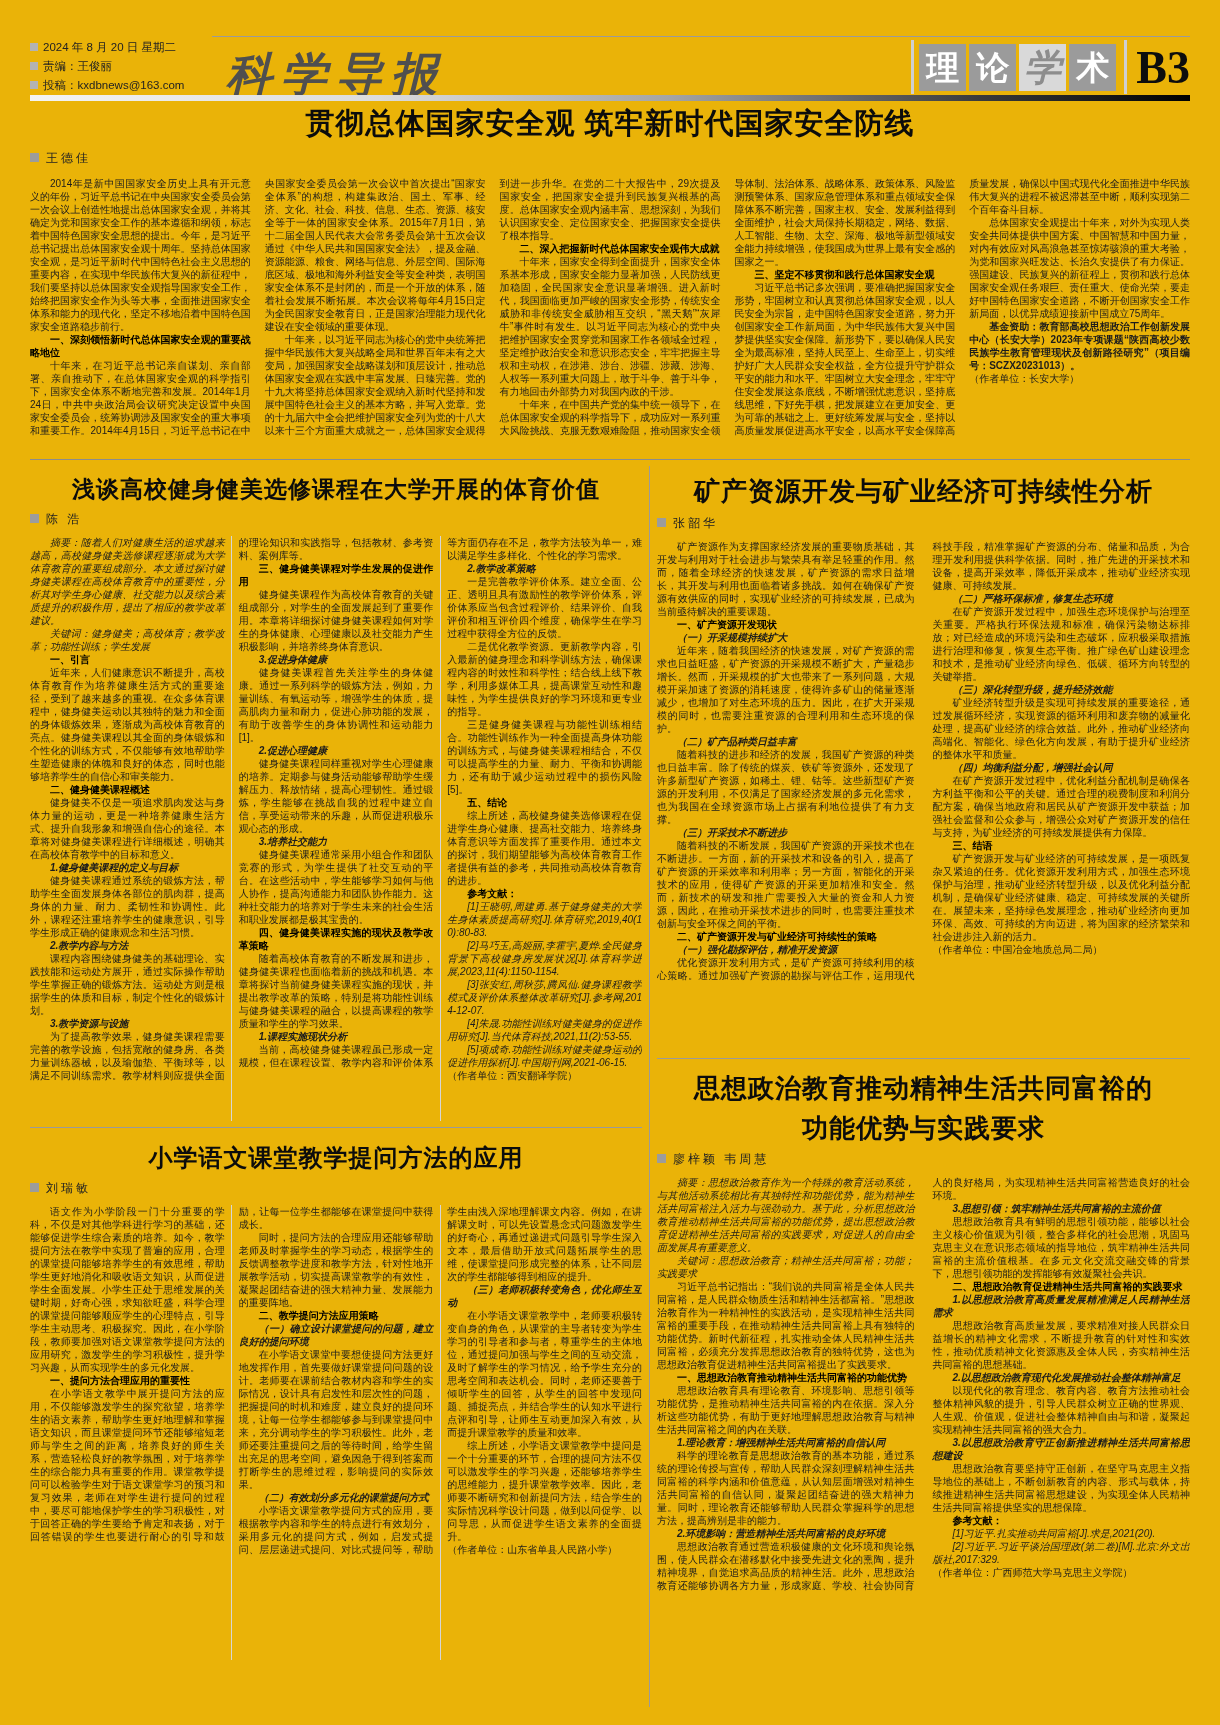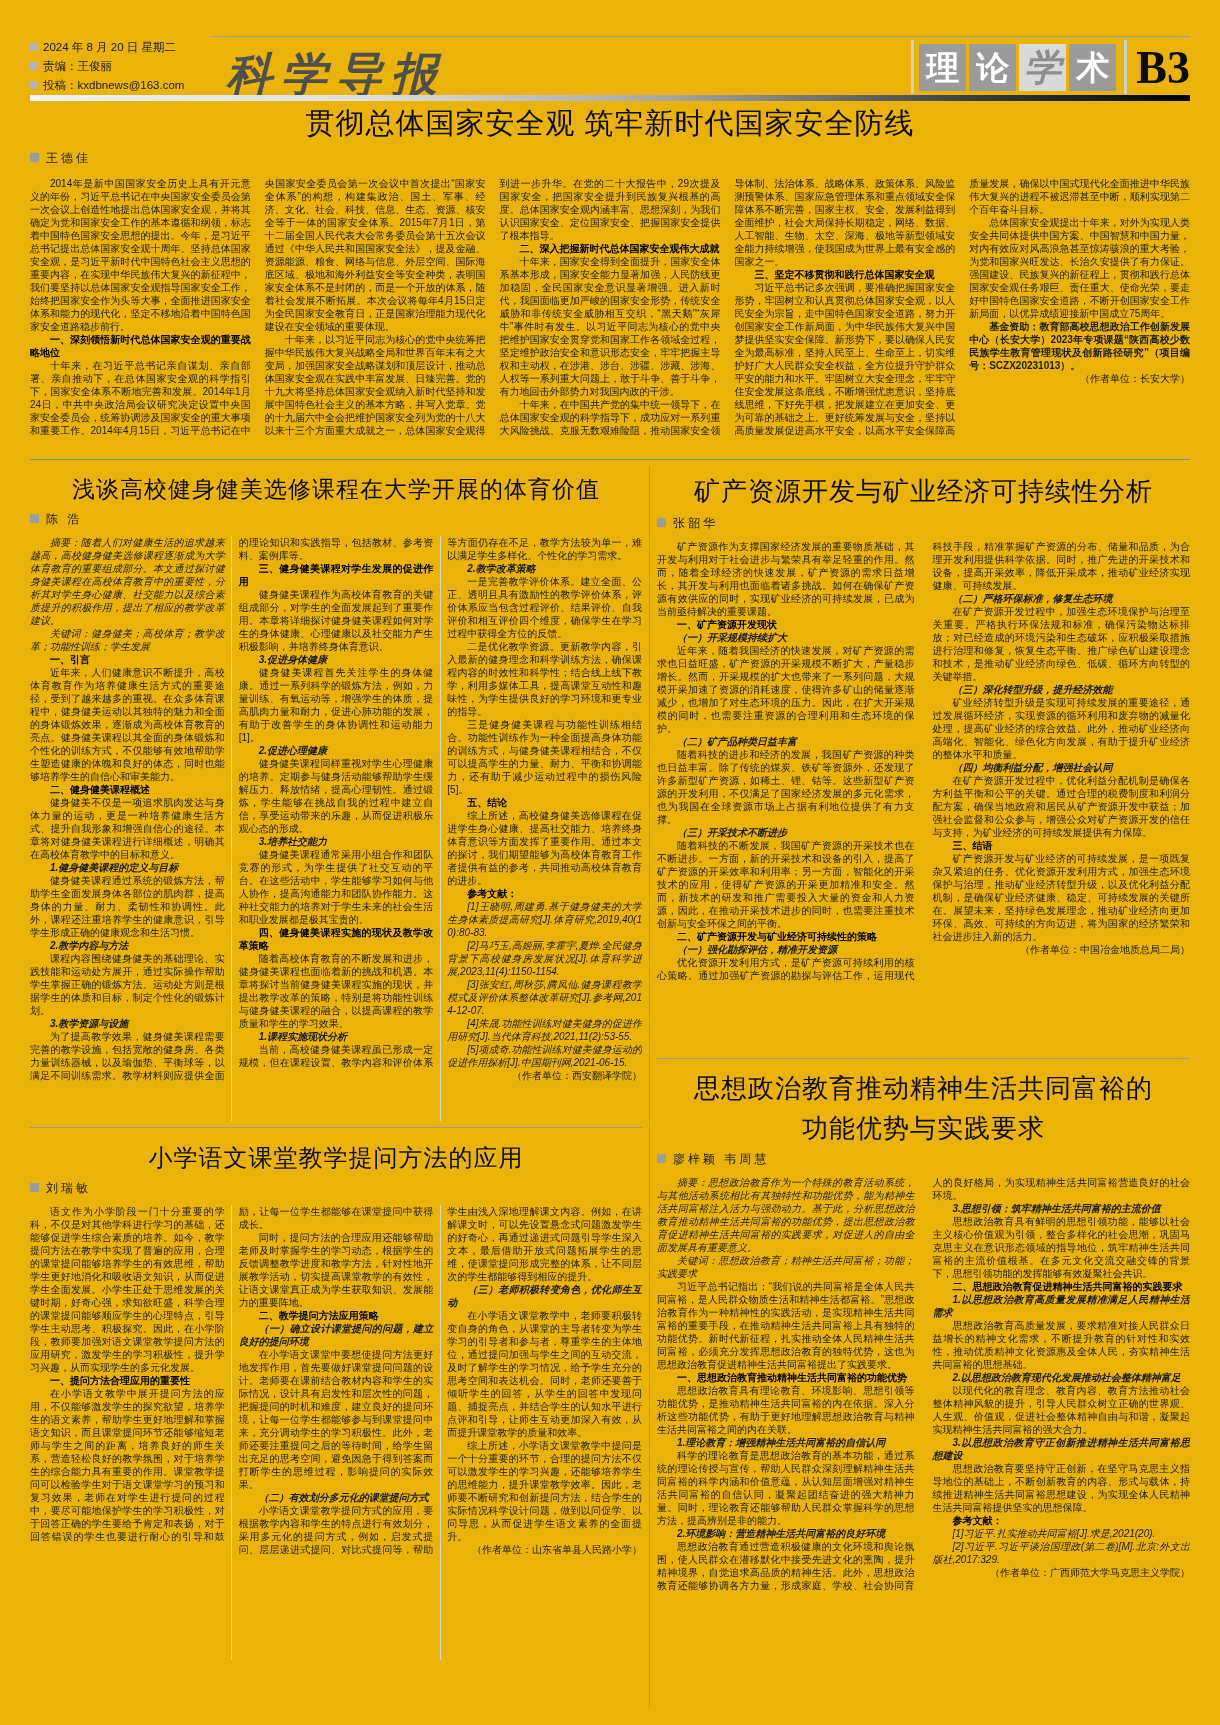--- a/index.html
+++ b/index.html
@@ -17,31 +17,31 @@
   .banner { position:absolute; top:40px; right:30px; display:flex; align-items:center; }
   .vbar { width:3px; height:54px; background:#cfcfcf; margin:0 5px; }
   .sec-sq { width:47px; height:47px; background:#9b9b9b; color:#fff; text-align:center;
             font-family:"DejaVu Serif", serif; font-weight:700; font-size:33px; line-height:47px; margin-right:3px; }
   .sec-sq.light { background:#d9d9d9; color:#8d8d8d; font-style:italic; font-size:37px; }
   .pageno { font-family:"Liberation Serif", serif; font-weight:700; font-size:46px; color:#0d0d0d; margin-left:4px; }
   .grad-rule { position:absolute; top:95px; left:30px; right:30px; height:6px;
     background:linear-gradient(90deg,#f4f4f3 0%,#dcdcdc 30%,#a5a5a5 55%,#3a3a3a 82%,#000 100%); }
 
   
-  .a-title { text-align:center; font-weight:400; letter-spacing:1px; color:#0c0c0c; }
+  .a-title { text-align:center; font-weight:700; letter-spacing:1px; color:#0c0c0c; }
   .byline { font-size:12px; color:#222; margin-top:6px; letter-spacing:3px; }
   .sq { display:inline-block; width:9px; height:9px; background:#9c9c9c; margin-right:7px; }
   .colbody { column-fill:balance; overflow:hidden; }
   .blk { font-size:10px; line-height:13px; text-align:justify; text-indent:2em;
          word-break:break-all; color:#1c1c1c; }
   .blk.h1 { font-weight:bold; color:#000; }
   .blk.h2 { font-style:italic; font-weight:bold; }
   .blk.kai, .blk.ref { font-style:italic; }
   .blk.fund { font-weight:bold; }
-  .blk.author { text-align:right; text-indent:0; }
+  .blk.author { text-align:left; text-indent:0; }
 
   
   .main-article { position:absolute; top:104px; left:30px; right:30px; height:352px; }
   .main-article .a-title { font-size:29px; }
   .main-article .colbody { margin-top:10px; height:286px; column-count:5; column-gap:14px; }
   .hr-main { position:absolute; top:459px; left:30px; right:30px; border-top:1px solid #8c8c8c; }
 
   
   .lower { position:absolute; top:466px; left:30px; right:30px; bottom:18px; display:flex; }
   .l-col { width:612px; }
@@ -150,21 +150,21 @@
 
       <div class="h-div"></div>
 
       <section class="art5">
         <h2 class="a-title">小学语文课堂教学提问方法的应用</h2>
         <div class="byline"><span class="sq"></span><span>刘瑞敏</span></div>
         <div class="colbody">
             <p class="blk p">语文作为小学阶段一门十分重要的学科，不仅是对其他学科进行学习的基础，还能够促进学生综合素质的培养。如今，教学提问方法在教学中实现了普遍的应用，合理的课堂提问能够培养学生的有效思维，帮助学生更好地消化和吸收语文知识，从而促进学生全面发展。小学生正处于思维发展的关键时期，好奇心强，求知欲旺盛，科学合理的课堂提问能够顺应学生的心理特点，引导学生主动思考、积极探究。因此，在小学阶段，教师要加强对语文课堂教学提问方法的应用研究，激发学生的学习积极性，提升学习兴趣，从而实现学生的多元化发展。</p>
             <p class="blk h1">一、提问方法合理应用的重要性</p>
             <p class="blk p">在小学语文教学中展开提问方法的应用，不仅能够激发学生的探究欲望，培养学生的语文素养，帮助学生更好地理解和掌握语文知识，而且课堂提问环节还能够缩短老师与学生之间的距离，培养良好的师生关系，营造轻松良好的教学氛围，对于培养学生的综合能力具有重要的作用。课堂教学提问可以检验学生对于语文课堂学习的预习和复习效果，老师在对学生进行提问的过程中，要尽可能地保护学生的学习积极性，对于回答正确的学生要给予肯定和表扬，对于回答错误的学生也要进行耐心的引导和鼓励，让每一位学生都能够在课堂提问中获得成长。</p>
-            <p class="blk p">同时，提问方法的合理应用还能够帮助老师及时掌握学生的学习动态，根据学生的反馈调整教学进度和教学方法，针对性地开展教学活动，切实提高课堂教学的有效性，让语文课堂真正成为学生获取知识、发展能力的重要阵地。</p>
+            <p class="blk p">同时，提问方法的合理应用还能够帮助老师及时掌握学生的学习动态，根据学生的反馈调整教学进度和教学方法，针对性地开展教学活动，切实提高课堂教学的有效性，凝聚起团结奋进的强大精神力量、发展能力的重要阵地。</p>
             <p class="blk h1">二、教学提问方法应用策略</p>
             <p class="blk h2">（一）确立设计课堂提问的问题，建立良好的提问环境</p>
             <p class="blk p">在小学语文课堂中要想使提问方法更好地发挥作用，首先要做好课堂提问问题的设计。老师要在课前结合教材内容和学生的实际情况，设计具有启发性和层次性的问题，把握提问的时机和难度，建立良好的提问环境，让每一位学生都能够参与到课堂提问中来，充分调动学生的学习积极性。此外，老师还要注重提问之后的等待时间，给学生留出充足的思考空间，避免因急于得到答案而打断学生的思维过程，影响提问的实际效果。</p>
             <p class="blk h2">（二）有效划分多元化的课堂提问方式</p>
             <p class="blk p">小学语文课堂教学提问方式的应用，要根据教学内容和学生的特点进行有效划分，采用多元化的提问方式，例如，启发式提问、层层递进式提问、对比式提问等，帮助学生由浅入深地理解课文内容。例如，在讲解课文时，可以先设置悬念式问题激发学生的好奇心，再通过递进式问题引导学生深入文本，最后借助开放式问题拓展学生的思维，使课堂提问形成完整的体系，让不同层次的学生都能够得到相应的提升。</p>
             <p class="blk h2">（三）老师积极转变角色，优化师生互动</p>
             <p class="blk p">在小学语文课堂教学中，老师要积极转变自身的角色，从课堂的主导者转变为学生学习的引导者和参与者，尊重学生的主体地位，通过提问加强与学生之间的互动交流，及时了解学生的学习情况，给予学生充分的思考空间和表达机会。同时，老师还要善于倾听学生的回答，从学生的回答中发现问题、捕捉亮点，并结合学生的认知水平进行点评和引导，让师生互动更加深入有效，从而提升课堂教学的质量和效率。</p>
             <p class="blk p">综上所述，小学语文课堂教学中提问是一个十分重要的环节，合理的提问方法不仅可以激发学生的学习兴趣，还能够培养学生的思维能力，提升课堂教学效率。因此，老师要不断研究和创新提问方法，结合学生的实际情况科学设计问题，做到以问促学、以问导思，从而促进学生语文素养的全面提升。</p>
             <p class="blk author">（作者单位：山东省单县人民路小学）</p>
           </div>

